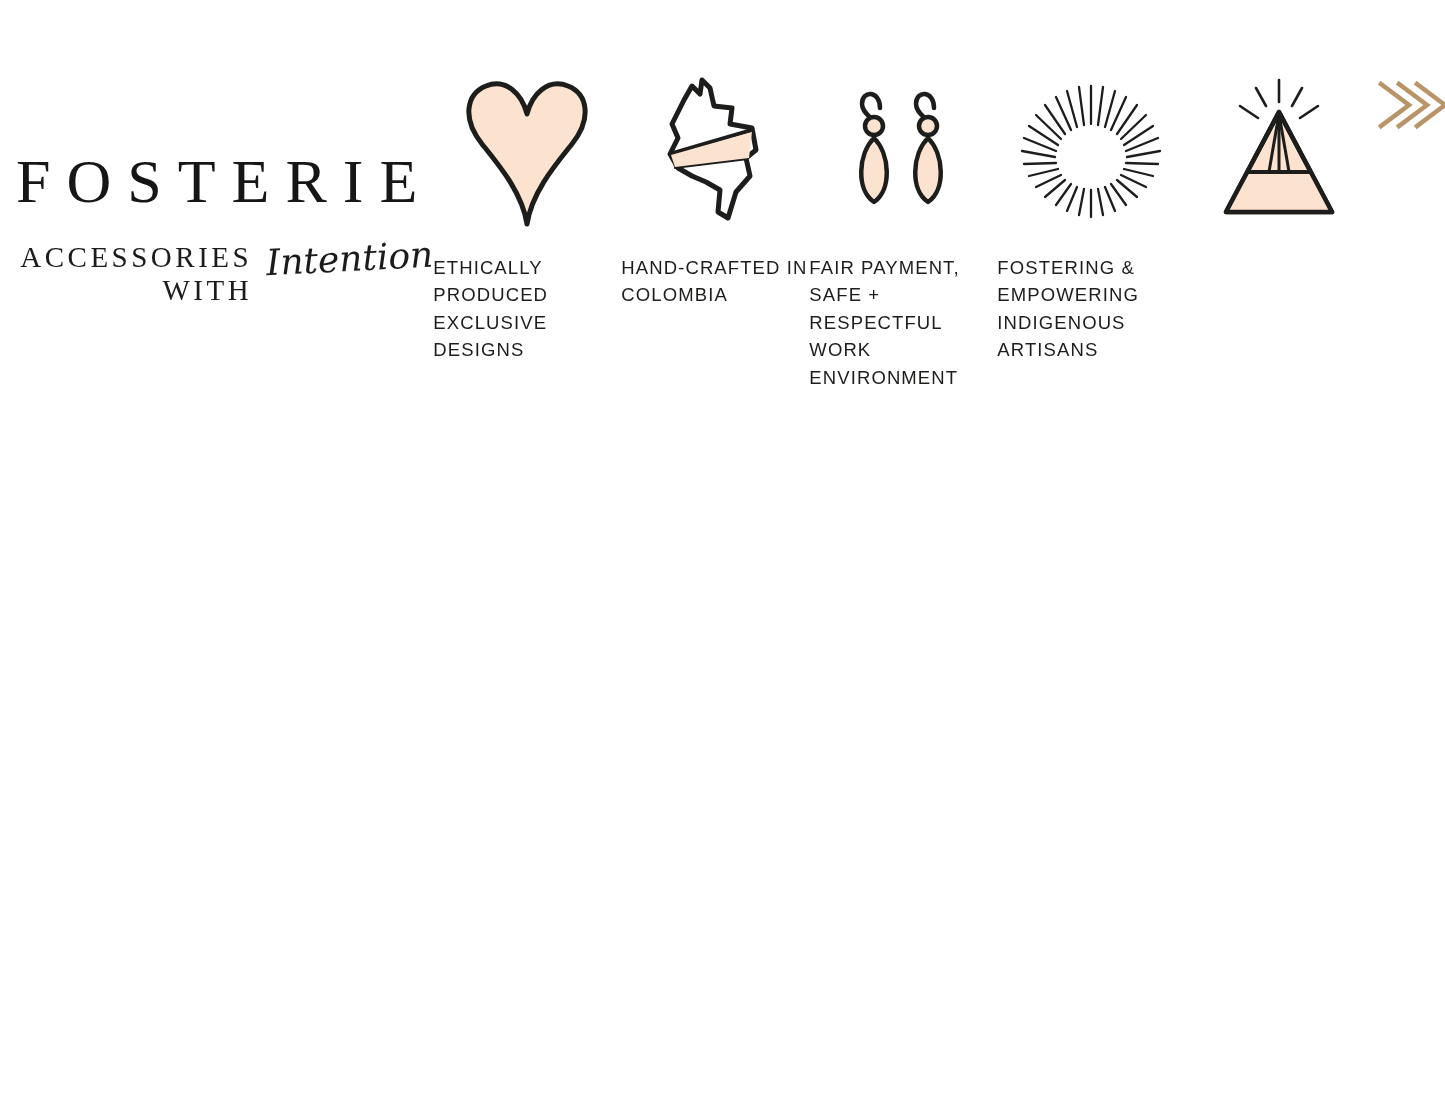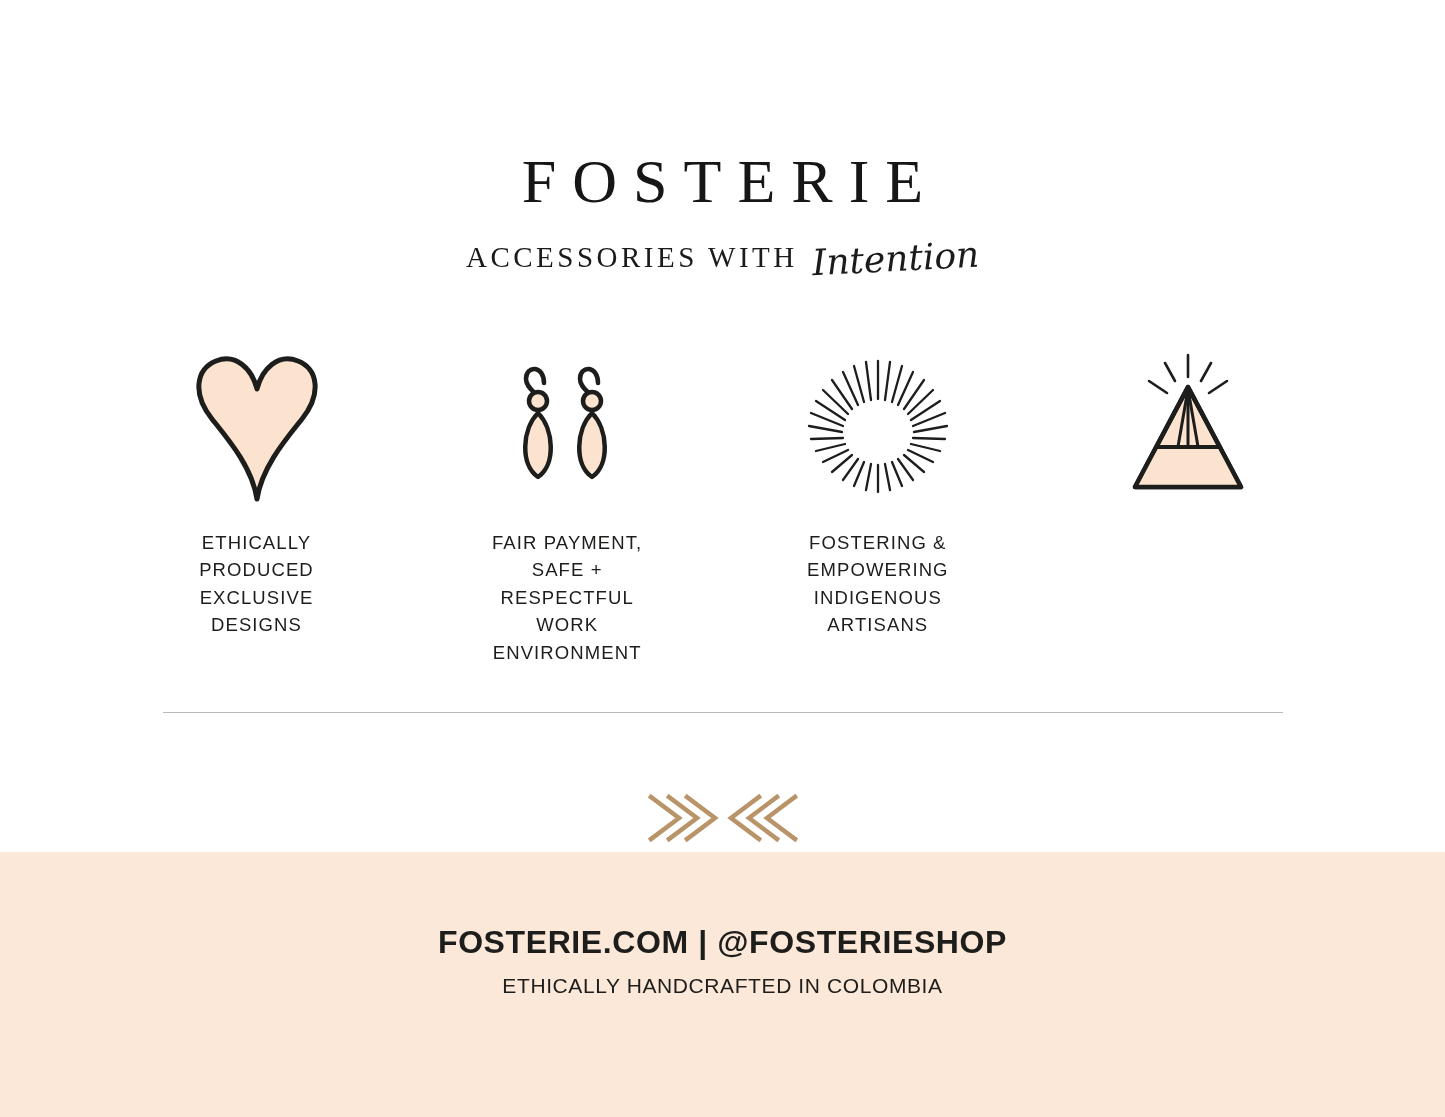--- a/index.html
+++ b/index.html
@@ -14,21 +14,21 @@
     font-family: "Liberation Sans", sans-serif;
     color: #1d1d1b;
     overflow: hidden;
   }
 
   .page {
     position: absolute;
     inset: 0;
     background: #ffffff;
     display: flex;
-    flex-direction: column;
+    flex-direction: row;
   }
 
   
   .header {
     padding-top: 150px;
     text-align: center;
   }
   .brand-title {
     font-family: "Liberation Serif", serif;
     font-size: 62px;
@@ -44,20 +44,21 @@
     display: flex;
     justify-content: center;
     align-items: baseline;
     gap: 14px;
   }
   .tagline-main {
     font-family: "Liberation Serif", serif;
     font-size: 29px;
     letter-spacing: 3.5px;
     color: #1b1b1b;
+    text-align: right;
   }
   .tagline-script {
     font-family: "DejaVu Serif", serif;
     font-style: italic;
     font-size: 36px;
     letter-spacing: 0px;
     color: #1b1b1b;
     position: relative;
     top: 4px;
     transform: rotate(-3deg);
@@ -79,21 +80,20 @@
     align-items: center;
   }
   .feature-icon {
     height: 160px;
     display: flex;
     align-items: center;
     justify-content: center;
   }
   .feature-label {
     margin-top: 22px;
-    text-align: center;
     font-size: 18.5px;
     letter-spacing: 1.1px;
     line-height: 1.48;
     color: #1d1d1b;
     text-transform: uppercase;
   }
 
   
   .divider {
     width: 1120px;
@@ -150,20 +150,32 @@
 
     <div class="feature">
       <div class="feature-icon">
         <svg width="150" height="160" viewBox="0 0 150 160" aria-hidden="true">
           <path d="M75 152 C70 120 46 92 30 72 C10 47 14 22 34 14 C54 6 70 22 75 42 C80 22 96 6 116 14 C136 22 140 47 120 72 C104 92 80 120 75 152 Z" fill="#fbe3d0" stroke="#1d1d1b" stroke-width="5" stroke-linejoin="round" stroke-linecap="round"></path>
         </svg>
       </div>
       <div class="feature-label">ETHICALLY PRODUCED EXCLUSIVE DESIGNS</div>
     </div>
 
+    <div class="feature">
+      <div class="feature-icon">
+        <svg width="150" height="160" viewBox="0 0 150 160" aria-hidden="true">
+          <path d="M44 28 L52 14 L60 22 L62 8 L70 16 L74 34 L92 36 L90 52 L112 56 L116 78 L106 86 L110 104 L96 120 L88 146 L78 140 L80 118 L66 110 L52 104 L38 96 L30 82 L38 66 L32 52 Z" fill="#ffffff" stroke="#1d1d1b" stroke-width="5" stroke-linejoin="round"></path>
+          <path d="M31 80 L112 60 L113 70 L33 92 Z" fill="#fbe3d0" stroke="none" opacity="0"></path>
+          <path d="M30 82 L112 58" fill="none" stroke="#1d1d1b" stroke-width="4"></path>
+          <path d="M34 95 L108 86" fill="none" stroke="#1d1d1b" stroke-width="4"></path>
+          <path d="M31 83 L112 60 L109 86 L35 95 Z" fill="#fbe3d0" stroke="none"></path>
+        </svg>
+      </div>
+      <div class="feature-label">HAND-CRAFTED IN COLOMBIA</div>
+    </div>
 
     <div class="feature">
       <div class="feature-icon">
         <svg width="150" height="160" viewBox="0 0 150 160" aria-hidden="true">
 
           <path d="M52 36 C52 18 34 18 34 32 C34 40 42 44 46 50" fill="none" stroke="#1d1d1b" stroke-width="4.5" stroke-linecap="round"></path>
           <circle cx="46" cy="54" r="9" fill="#fbe3d0" stroke="#1d1d1b" stroke-width="4.5"></circle>
           <path d="M46 66 C30 82 28 118 46 130 C64 118 62 82 46 66 Z" fill="#fbe3d0" stroke="#1d1d1b" stroke-width="4.5" stroke-linejoin="round"></path>
 
           <path d="M106 36 C106 18 88 18 88 32 C88 40 96 44 100 50" fill="none" stroke="#1d1d1b" stroke-width="4.5" stroke-linecap="round"></path>
@@ -248,18 +260,14 @@
         <polyline points="8,10 36,31 8,52"></polyline>
         <polyline points="26,10 54,31 26,52"></polyline>
         <polyline points="44,10 72,31 44,52"></polyline>
         <polyline points="152,10 124,31 152,52"></polyline>
         <polyline points="134,10 106,31 134,52"></polyline>
         <polyline points="116,10 88,31 116,52"></polyline>
       </g>
     </svg>
   </div>
 
-  <div class="footer-band">
-    <div class="footer-main">FOSTERIE.COM | @FOSTERIESHOP</div>
-    <div class="footer-sub">ETHICALLY HANDCRAFTED IN COLOMBIA</div>
-  </div>
 
 </div>
 
 </body></html>

